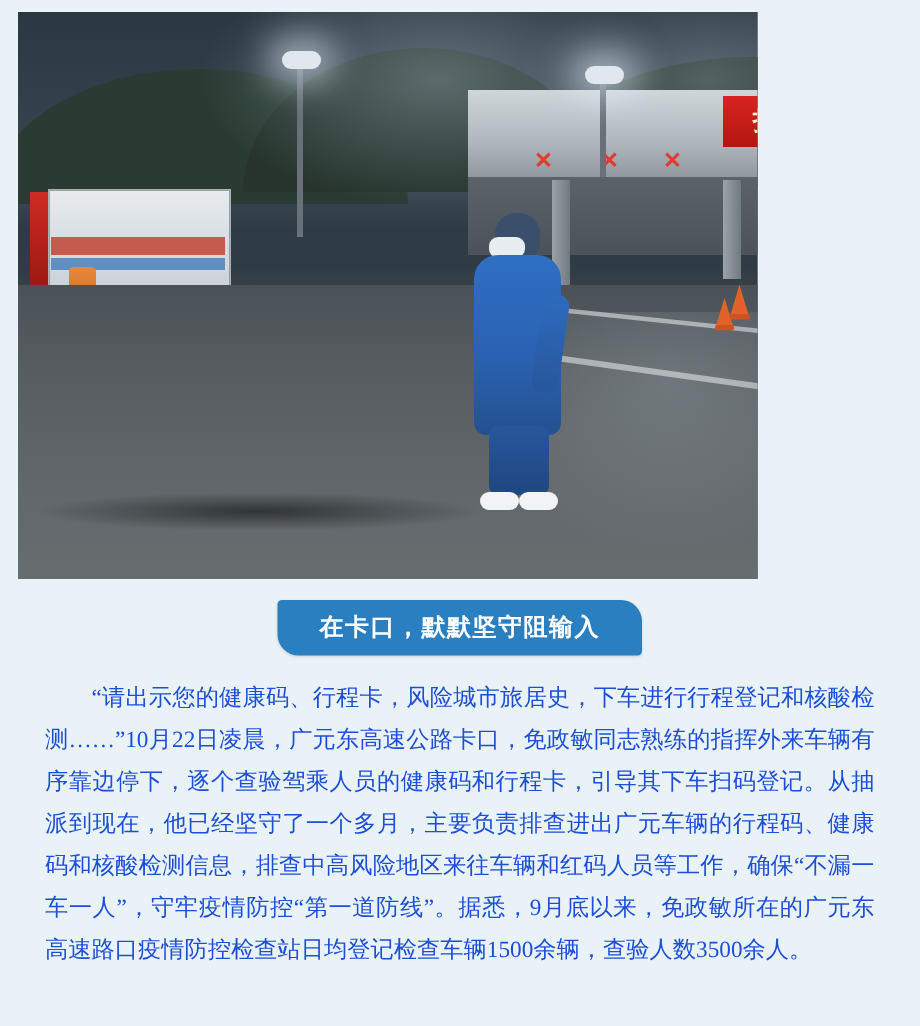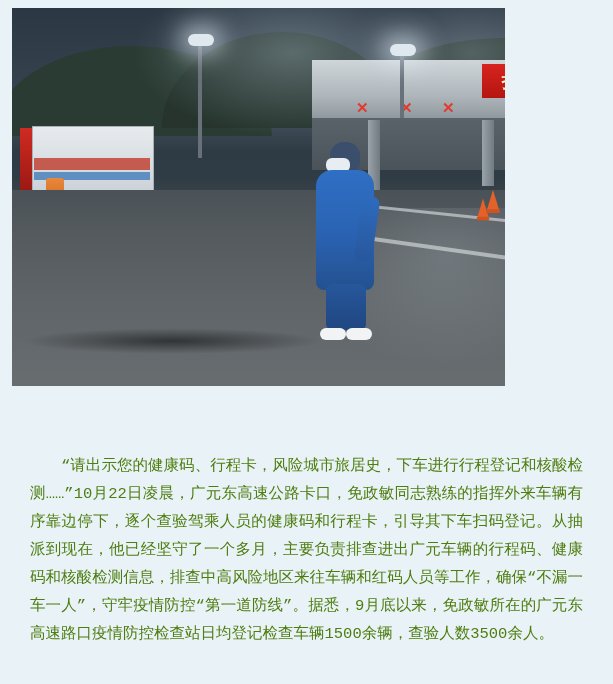--- a/index.html
+++ b/index.html
@@ -429,24 +429,24 @@
   }
 
   
   .body-text {
     position: absolute;
     left: 30px;
     top: 452px;
     width: 553px;
     font-size: 15.5px;
     line-height: 28px;
-    color: #4d7c0f;
+    color: #1d4ed8;
     text-align: justify;
     text-indent: 2em;
-    font-family: Liberation Mono, monospace;
+    font-family: Liberation Serif, serif;
   }
   .body-text p {
     margin: 0 0 0 0;
   }
 </style>
 </head>
 <body>
 
 <div class="page">
 
@@ -509,18 +509,21 @@
         <div class="w-body"></div>
         <div class="w-arm"></div>
         <div class="w-legs"></div>
         <div class="w-shoe s1"></div>
         <div class="w-shoe s2"></div>
       </div>
 
     </div>
   </div>
 
+  <div class="title-row">
+    <span class="title-pill">在卡口，默默坚守阻输入</span>
+  </div>
 
   <div class="body-text">
     <p>“请出示您的健康码、行程卡，风险城市旅居史，下车进行行程登记和核酸检测……”10月22日凌晨，广元东高速公路卡口，免政敏同志熟练的指挥外来车辆有序靠边停下，逐个查验驾乘人员的健康码和行程卡，引导其下车扫码登记。从抽派到现在，他已经坚守了一个多月，主要负责排查进出广元车辆的行程码、健康码和核酸检测信息，排查中高风险地区来往车辆和红码人员等工作，确保“不漏一车一人”，守牢疫情防控“第一道防线”。据悉，9月底以来，免政敏所在的广元东高速路口疫情防控检查站日均登记检查车辆1500余辆，查验人数3500余人。</p>
   </div>
 
 </div>
 
 </body></html>

